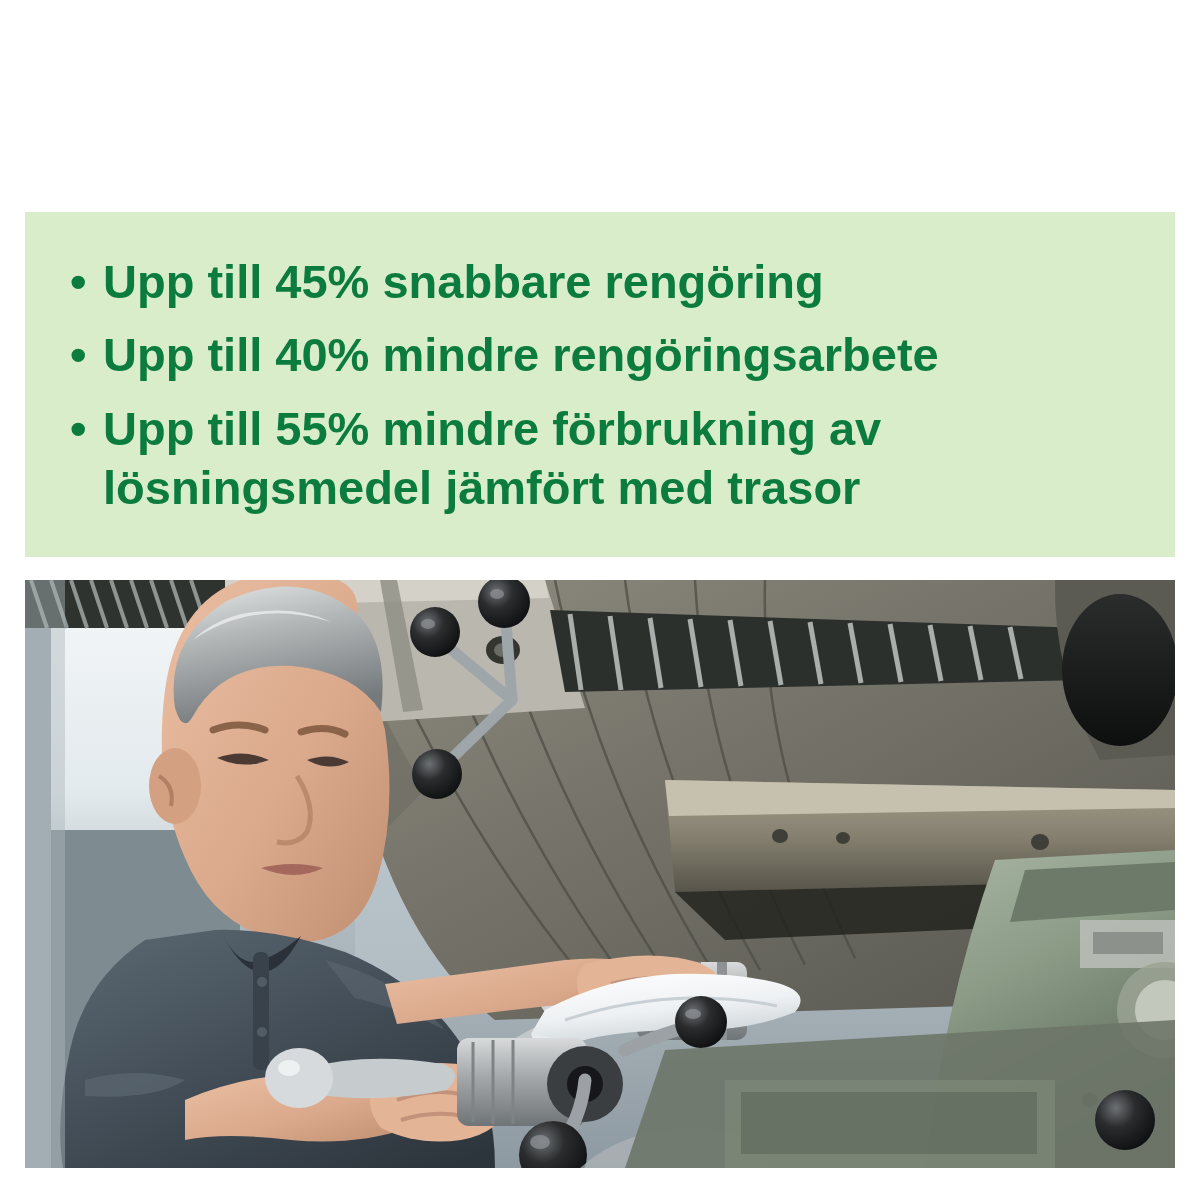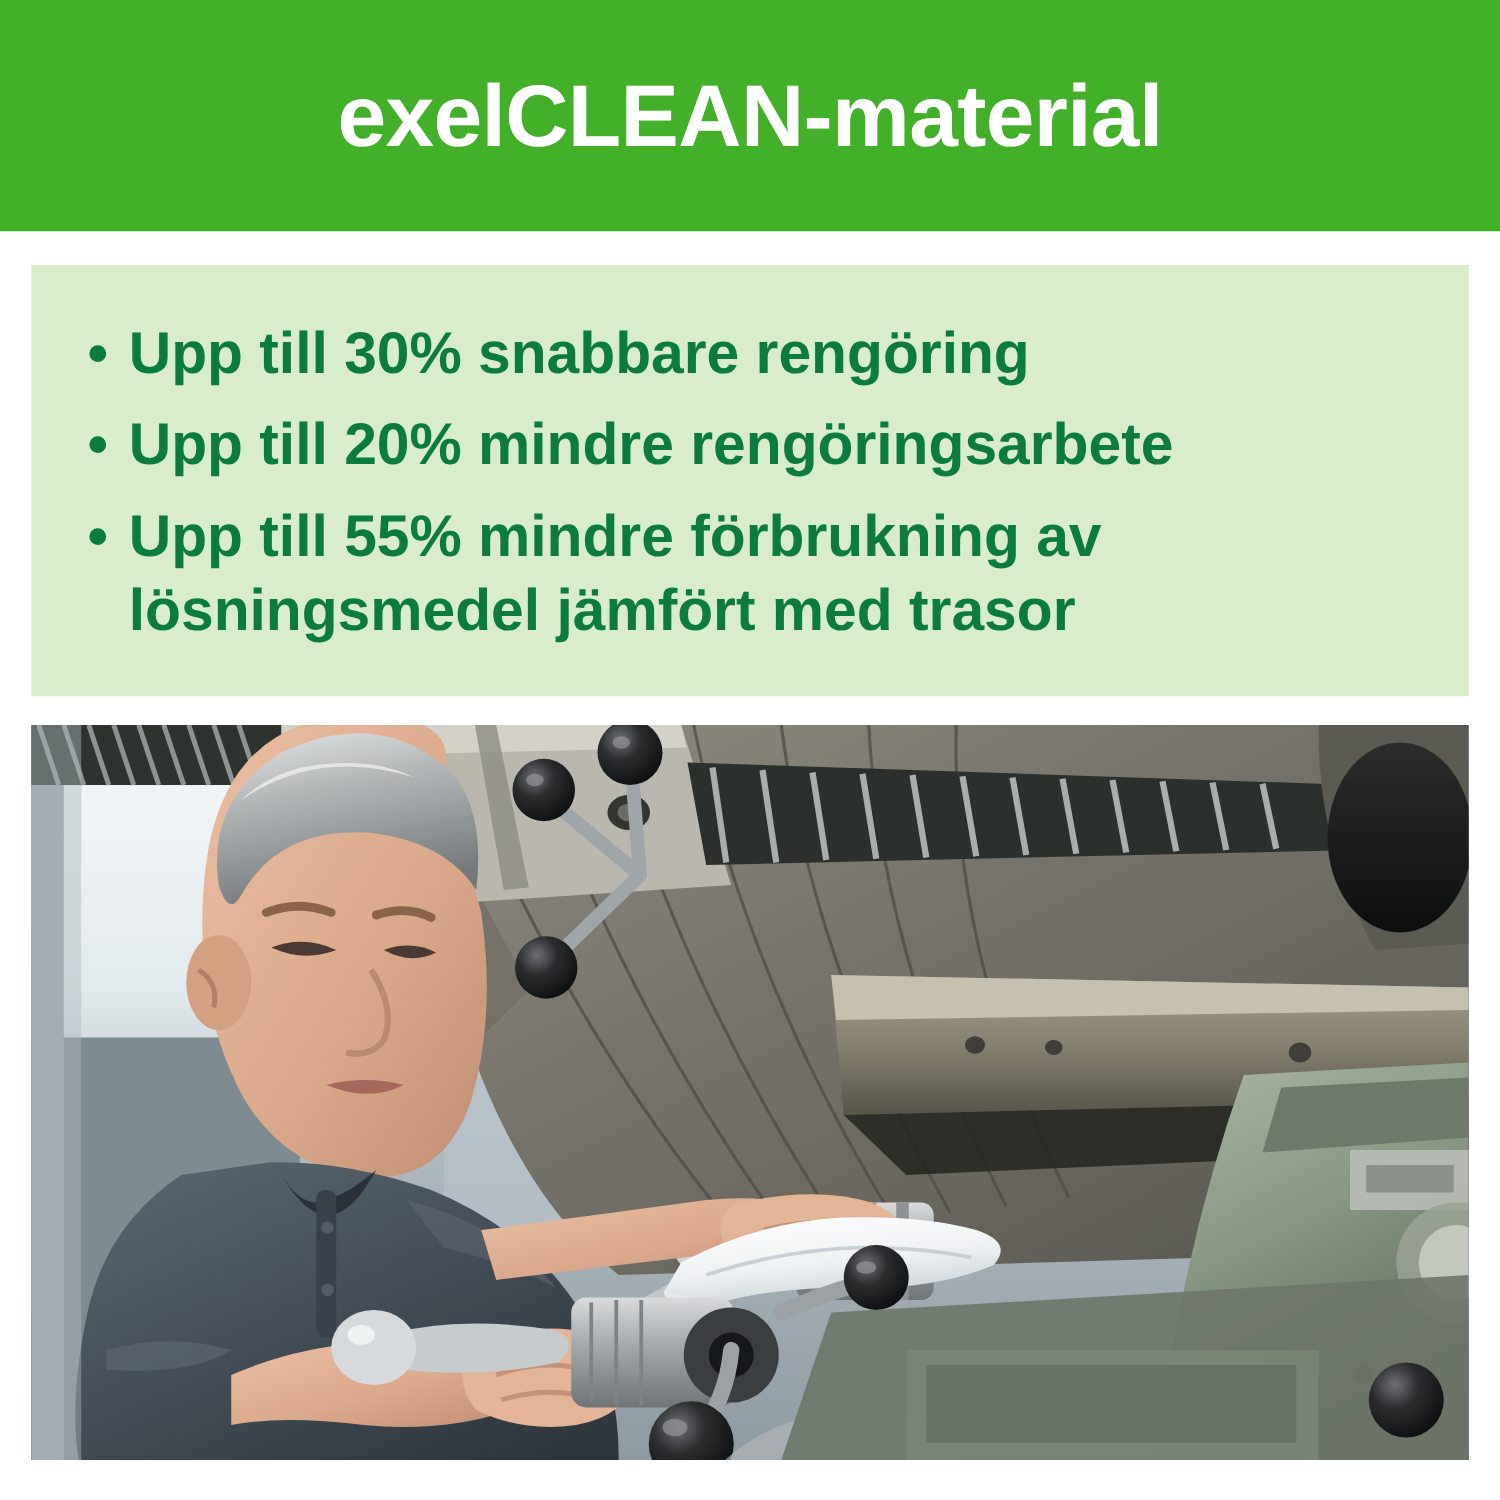--- a/index.html
+++ b/index.html
@@ -86,34 +86,31 @@
     overflow: hidden;
     background: #5d6a70;
   }
   .photo-svg { display: block; width: 1150px; height: 588px; }
 </style>
 </head>
 <body>
 
 <div class="page">
 
-  <div class="header-banner">
-    <div class="header-title">exelCLEAN-material</div>
-  </div>
 
   <div class="benefits-panel">
 
     <div class="benefit-item">
       <span class="benefit-bullet">•</span>
-      <span class="benefit-text">Upp till 30% snabbare rengöring</span>
+      <span class="benefit-text">Upp till 45% snabbare rengöring</span>
     </div>
 
     <div class="benefit-item">
       <span class="benefit-bullet">•</span>
-      <span class="benefit-text">Upp till 20% mindre rengöringsarbete</span>
+      <span class="benefit-text">Upp till 40% mindre rengöringsarbete</span>
     </div>
 
     <div class="benefit-item">
       <span class="benefit-bullet">•</span>
       <span class="benefit-text">Upp till 55% mindre förbrukning av lösningsmedel jämfört med trasor</span>
     </div>
 
   </div>
 
   <div class="photo-frame">

